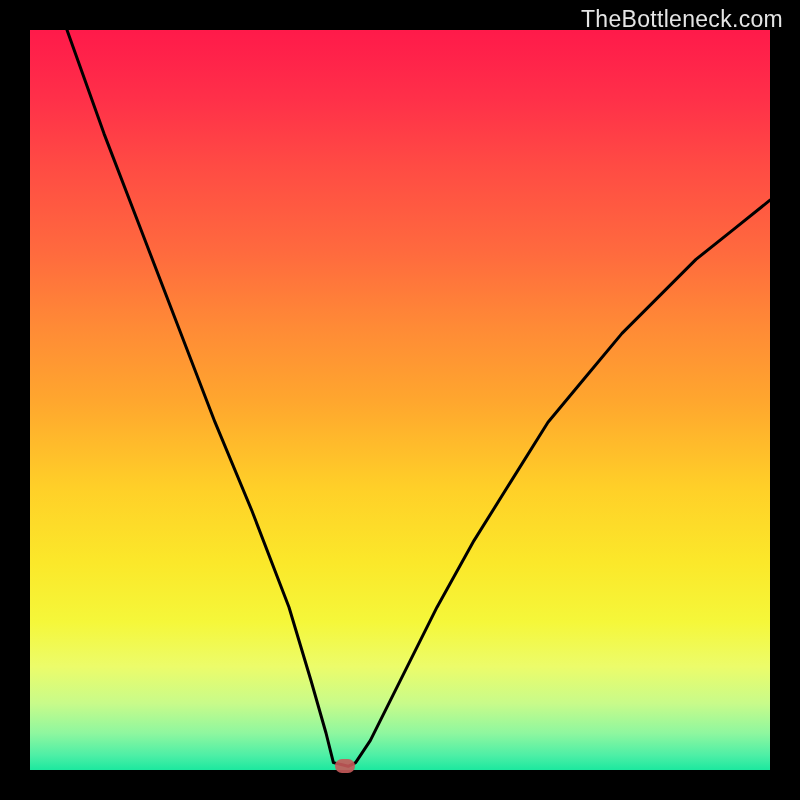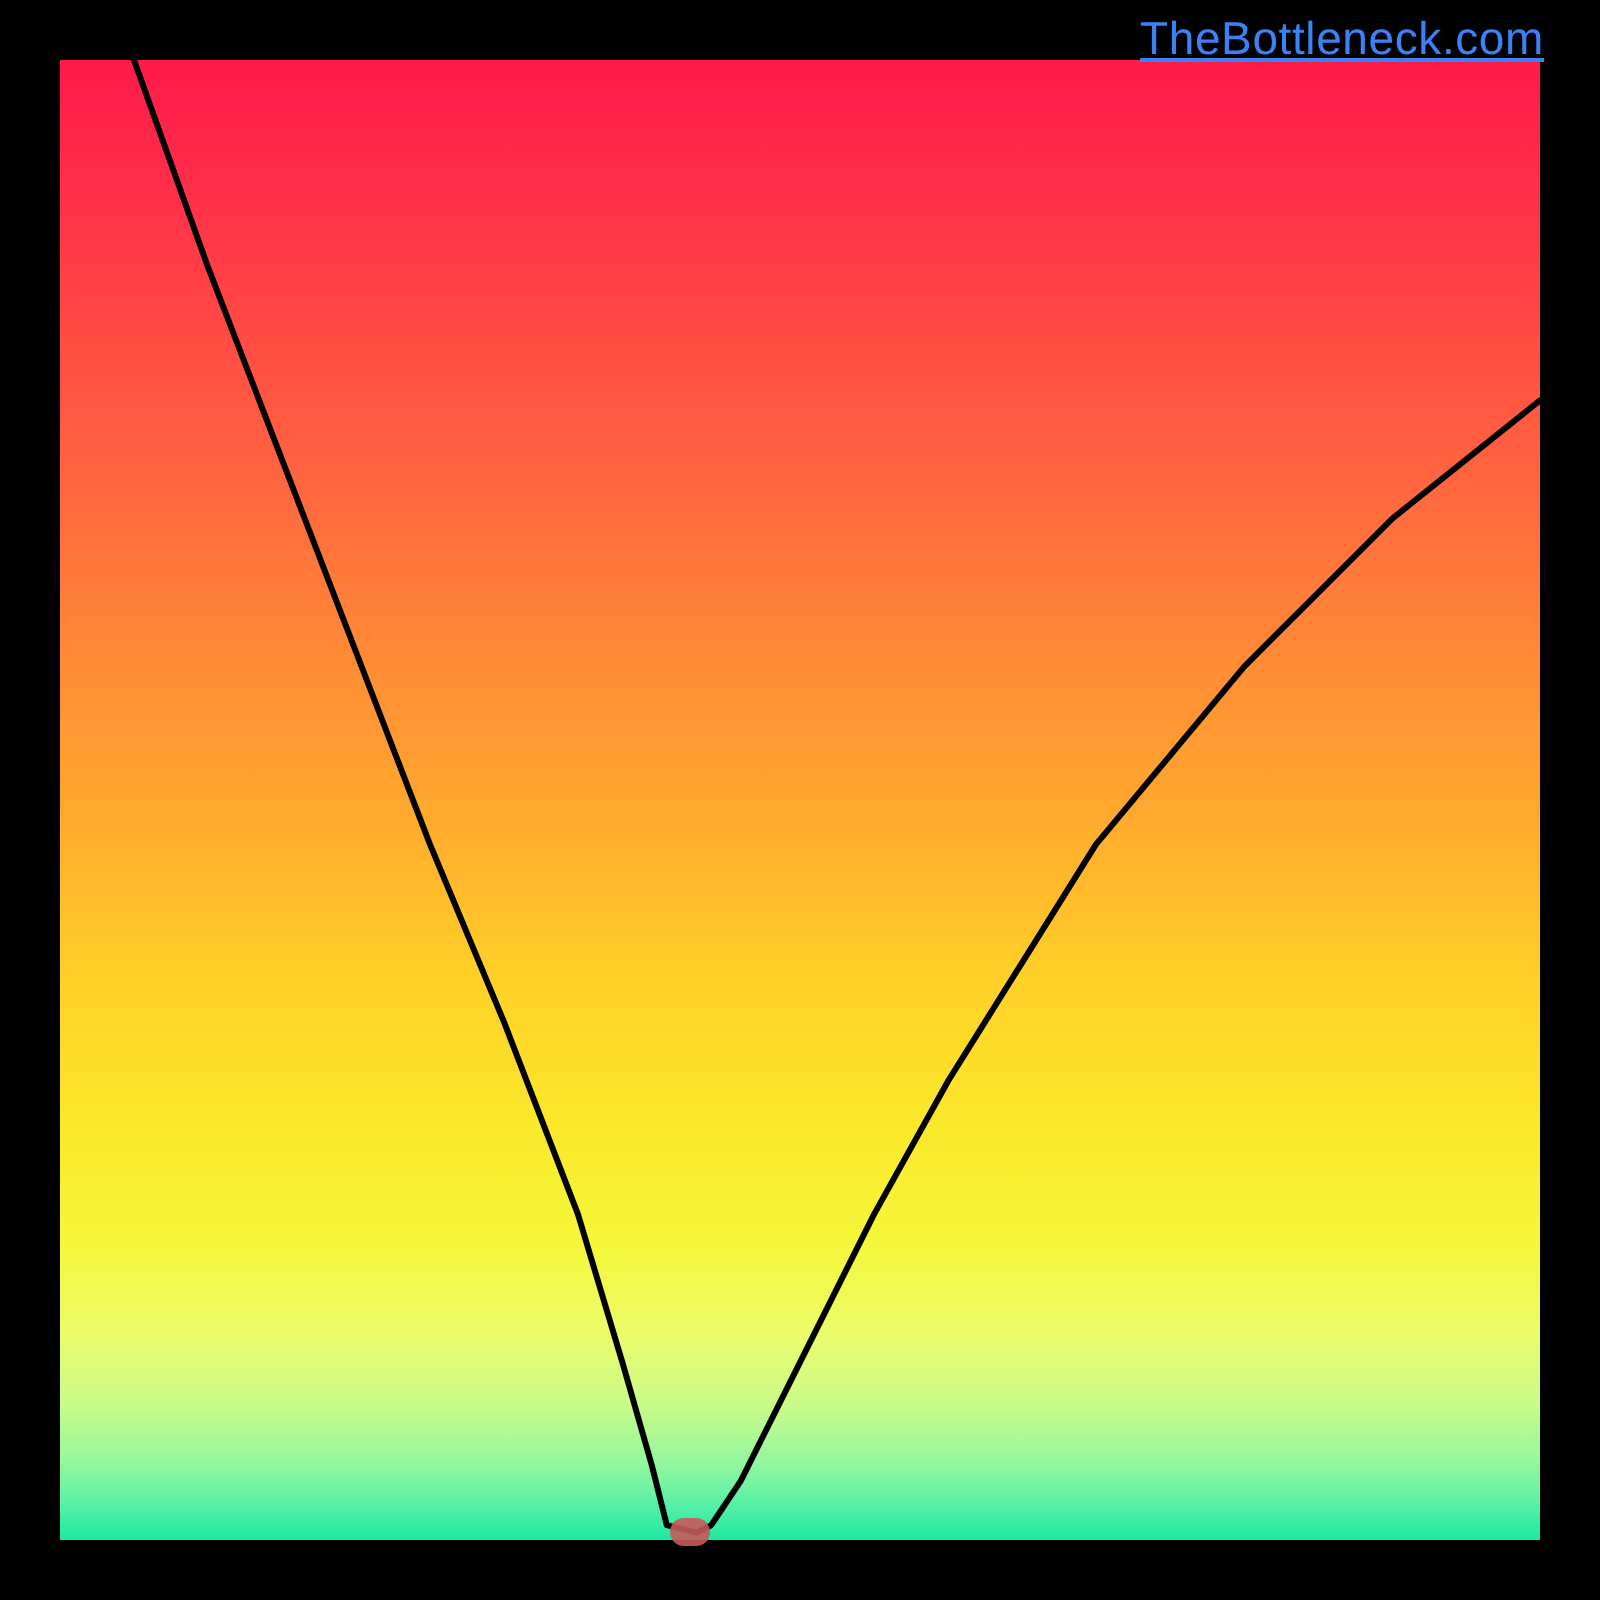--- a/index.html
+++ b/index.html
@@ -13,27 +13,26 @@
   }
   .chart-outer {
     position: relative;
     width: 800px;
     height: 800px;
     background: #000;
   }
   .watermark {
     position: absolute;
     top: 6px;
-    right: 28px;
-    color: #3b82f6;
+    right: 17px;
+    color: #e5e5e5;
     font-size: 23px;
     font-weight: 500;
     letter-spacing: 0.3px;
     z-index: 10;
-    text-decoration: underline;
   }
   .plot-area {
     position: absolute;
     left: 30px;
     top: 30px;
     width: 740px;
     height: 740px;
     background: linear-gradient(to bottom,
       #ff1a4a 0%,
       #ff2f49 9%,

